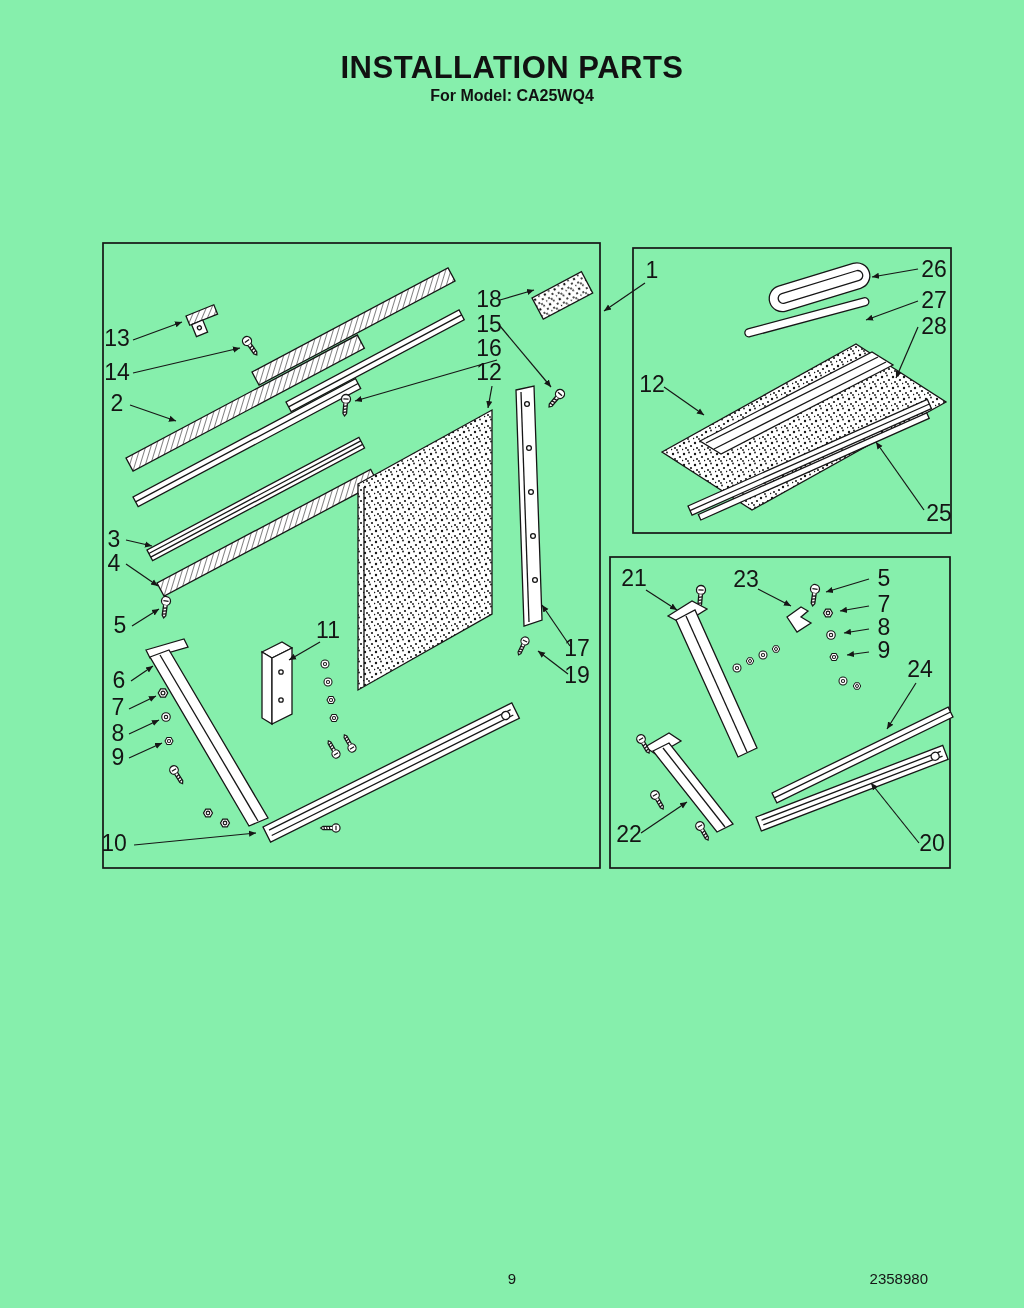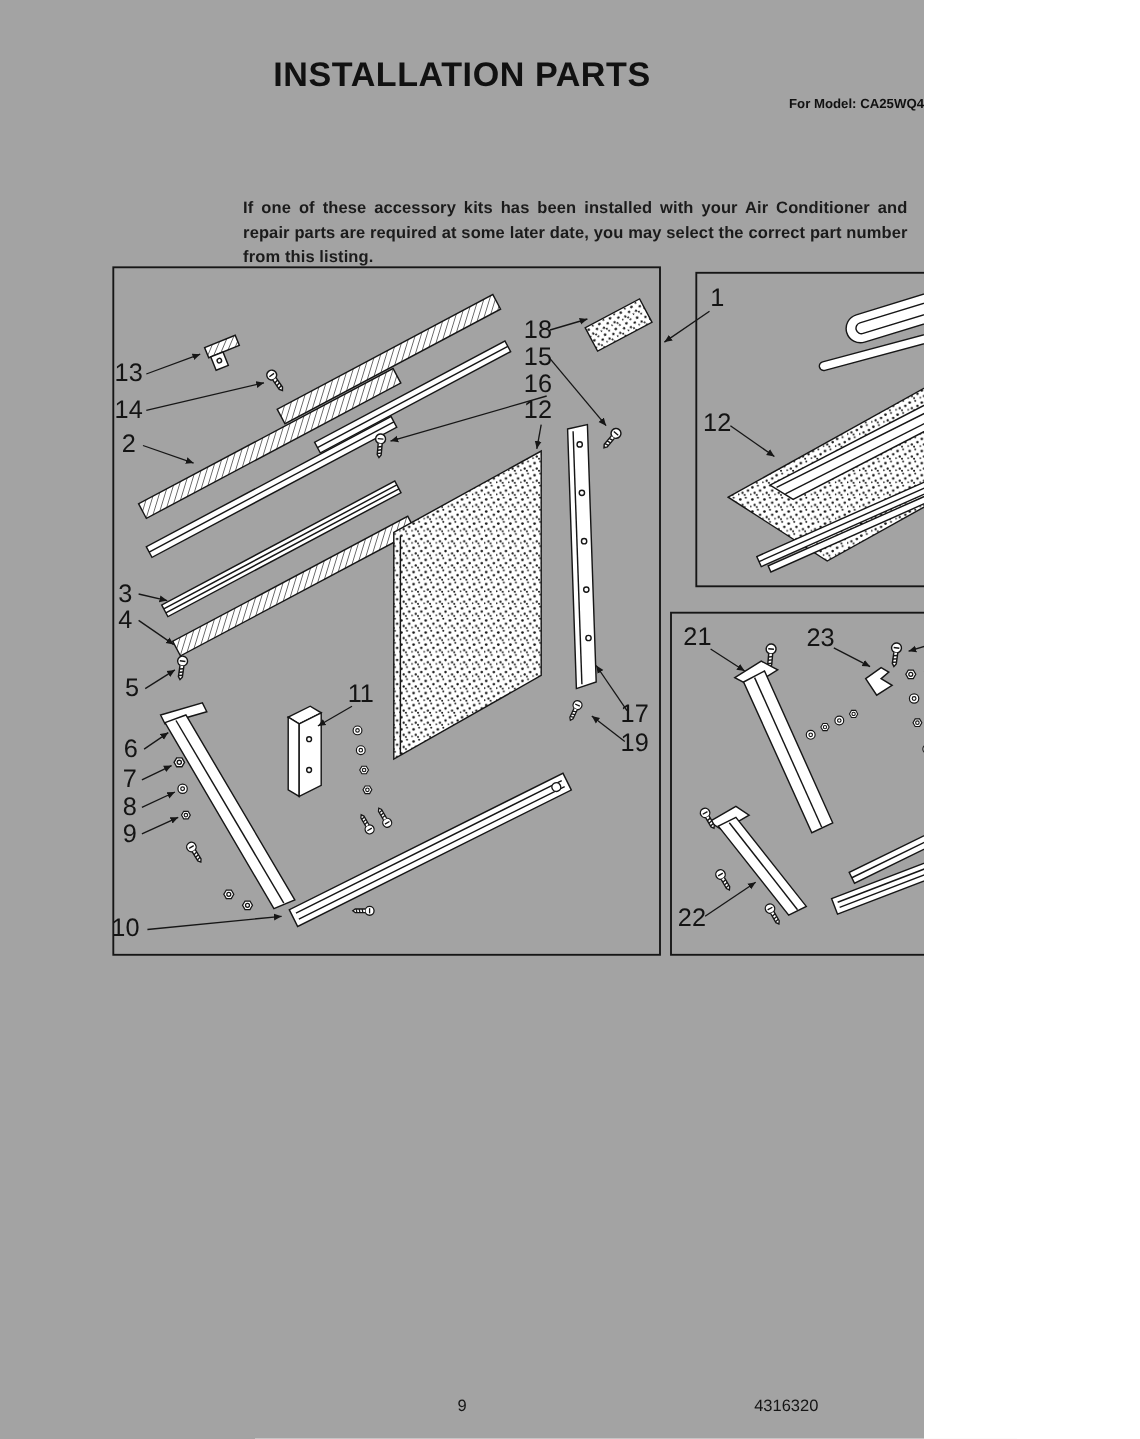--- a/index.html
+++ b/index.html
@@ -1,26 +1,26 @@
 <!DOCTYPE html>
 <html><head>
 <meta charset="utf-8">
 <style>
   html,body{margin:0;padding:0;background:#ffffff;}
   .page{
-    position:relative;width:840px;height:1308px;background:#a3a3a3;
+    position:relative;width:1024px;height:1308px;background:#86efac;
     font-family:"Liberation Sans",sans-serif;color:#151515;overflow:hidden;
   }
   .title{
     position:absolute;top:50px;left:0;width:100%;margin:0;text-align:center;
     font-size:31px;font-weight:bold;letter-spacing:.5px;color:#111;
   }
   .model{
-    position:absolute;top:87px;left:0;width:100%;text-align:right;
-    font-size:12px;font-weight:bold;color:#111;
+    position:absolute;top:87px;left:0;width:100%;text-align:center;
+    font-size:16px;font-weight:bold;color:#111;
   }
   .intro{
     position:absolute;left:221px;width:604px;margin:0;
     font-size:15px;line-height:22px;font-weight:bold;letter-spacing:.1px;
     text-align:justify;color:#1b1b1b;
   }
   #p1{top:104px;}
   #p2{top:179px;}
   svg.diagram{position:absolute;top:0;left:0;}
   svg text{
@@ -31,21 +31,20 @@
   .docno{position:absolute;top:1270px;right:96px;font-size:15px;}
 </style>
 </head>
 <body>
 
 <div class="page">
 
   <h1 class="title">INSTALLATION PARTS</h1>
   <div class="model">For Model: CA25WQ4</div>
 
-  <p class="intro" id="p2">If one of these accessory kits has been installed with your Air Conditioner and repair parts are required at some later date, you may select the correct part number from this listing.</p>
 
   <svg class="diagram" width="1036" height="1308" viewBox="0 0 1036 1308">
     <defs>
       <marker id="arr" viewBox="0 0 10 10" refX="9" refY="5" markerWidth="6.5" markerHeight="6.5" orient="auto-start-reverse">
         <path d="M0,1 L9,5 L0,9 z" fill="#161616"></path>
       </marker>
       <pattern id="hatch" width="5" height="5" patternUnits="userSpaceOnUse" patternTransform="rotate(45)">
         <rect width="5" height="5" fill="#ffffff"></rect>
         <line x1="0" y1="0" x2="0" y2="5" stroke="#161616" stroke-width="1.1"></line>
       </pattern>
@@ -315,15 +314,15 @@
           <text x="884" y="658">9</text>
           <text x="920" y="677">24</text>
           <text x="629" y="842">22</text>
           <text x="932" y="851">20</text>
         </g>
       </g>
     </g>
   </svg>
 
   <div class="pageno">9</div>
-  <div class="docno">4316320</div>
+  <div class="docno">2358980</div>
 
 </div>
 
 </body></html>

